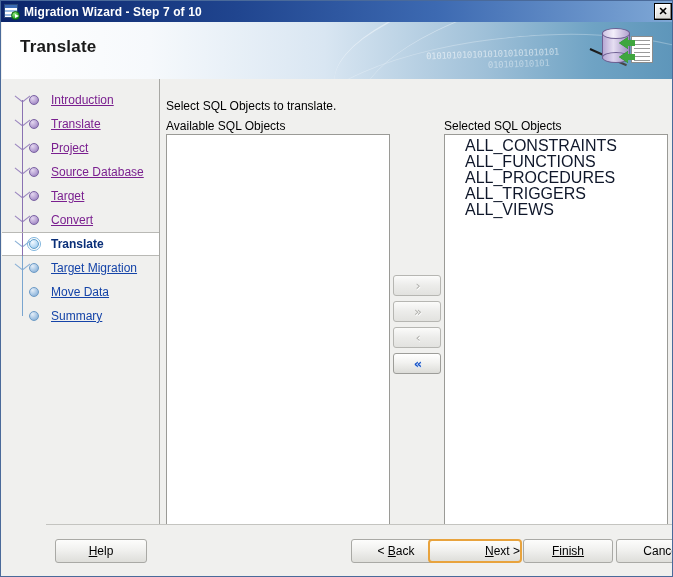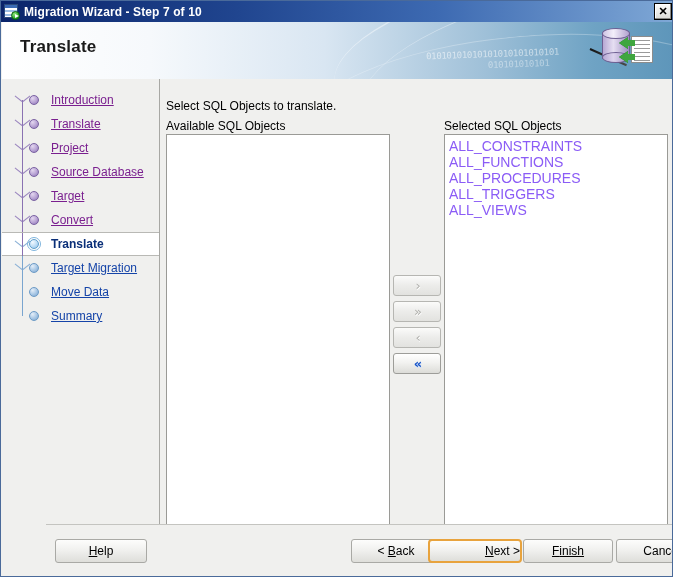--- a/index.html
+++ b/index.html
@@ -373,24 +373,24 @@
     overflow: hidden;
   }
   .listbox.avail { left: 5px; top: 41px; width: 224px; height: 397px; }
   .listbox.sel   { left: 283px; top: 41px; width: 224px; height: 397px; }
   .listbox ul {
     list-style: none;
     margin: 0;
     padding: 3px 0 0 0;
   }
   .listbox li {
-    font-size: 14px;
+    font-size: 16px;
     line-height: 16px;
-    padding: 0 4px;
-    color: #8b5cf6;
+    padding: 0 20px;
+    color: #0f172a;
     white-space: nowrap;
   }
 
   
   .transfer {
     position: absolute;
     left: 232px; top: 182px;
     width: 48px;
   }
   .xbtn {

